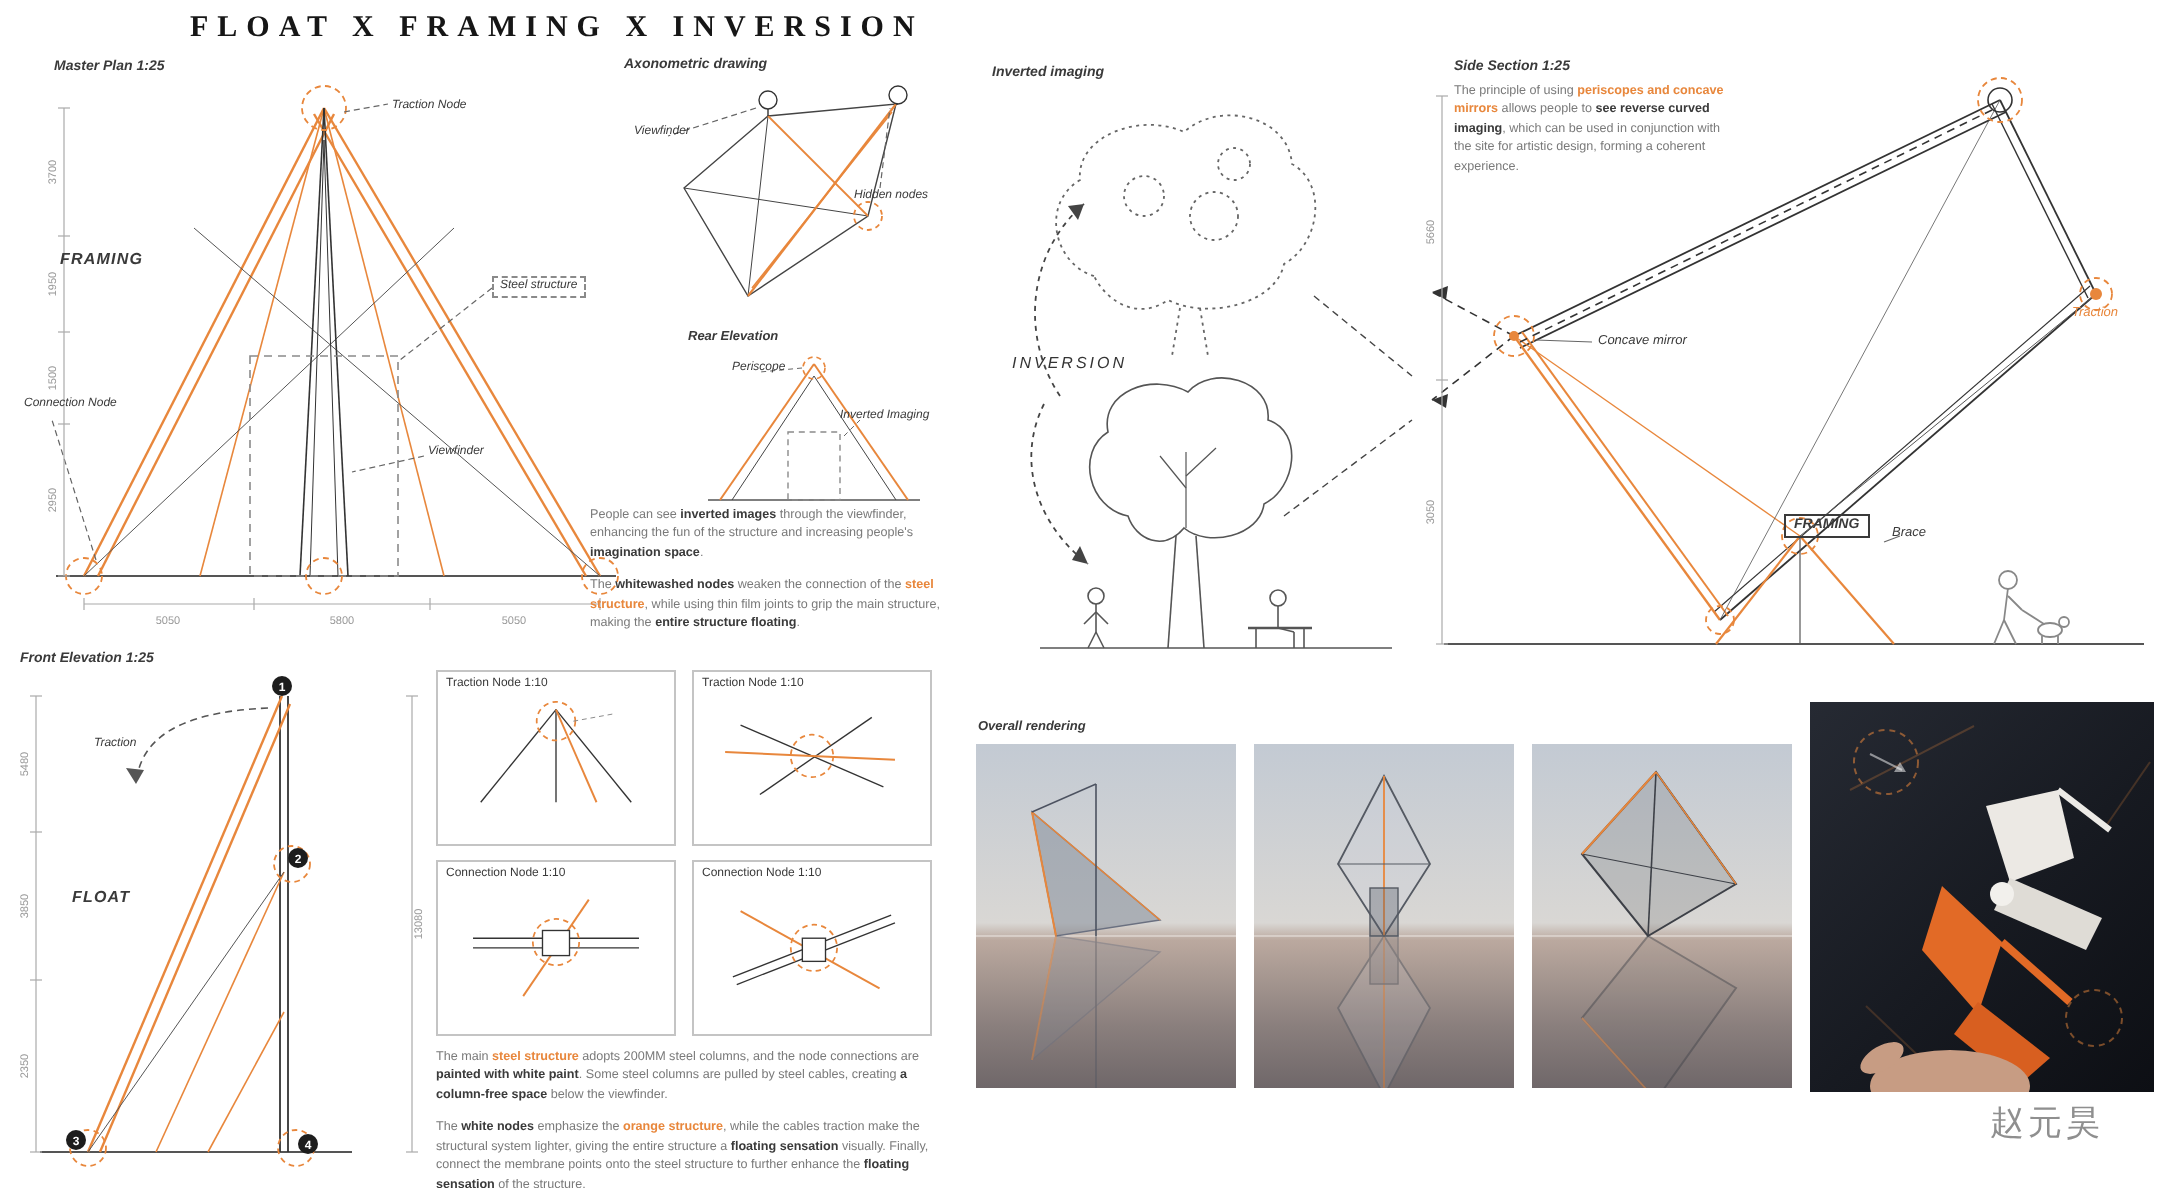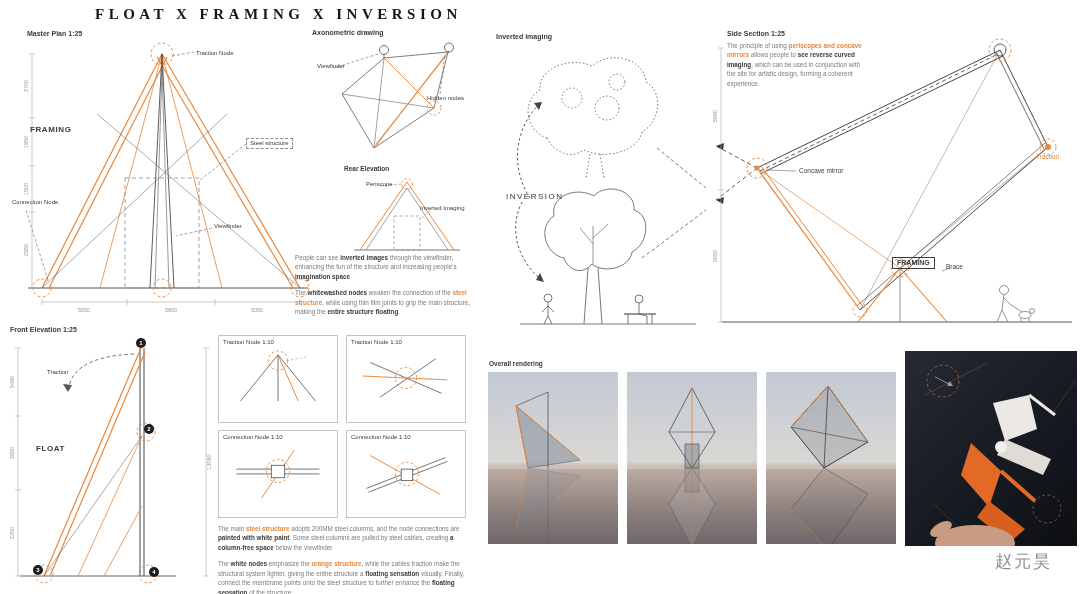--- a/index.html
+++ b/index.html
@@ -3,21 +3,21 @@
 <meta charset="utf-8">
 <style>
   * { margin:0; padding:0; box-sizing:border-box; }
   html,body { background:#e9e9e9; }
   #board {
     position:relative; width:1080px; height:594px; background:#ffffff;
     font-family:"Liberation Sans", sans-serif; color:#444; overflow:hidden;
     margin:0 auto;
   }
   .abs { position:absolute; }
-  .lbl { position:absolute; font-size:6px; line-height:1.2; color:#3a3a3a; white-space:nowrap; }
+  .lbl { position:absolute; font-size:6px; line-height:1.2; color:#3a3a3a; white-space:nowrap;font-style:italic; }
   .b7  { font-size:7px; font-weight:bold; }
   .b65 { font-size:6.5px; font-weight:bold; }
   .big { font-size:8px; font-weight:bold; letter-spacing:.6px; }
   .dashedbox { border:1px dashed #8a8a8a; padding:1px 3px; background:#fff; }
   .solidbox  { border:1px solid #3a3a3a; padding:1px 4px; font-weight:bold; }
   .orange-txt { color:#E8873C; }
   .title {
     position:absolute; left:95px; top:6px; font-size:15px; font-weight:600;
     letter-spacing:4.5px; color:#161616; font-family:"Liberation Serif", serif;
   }
@@ -282,21 +282,21 @@
       <line x1="56" y1="266" x2="62" y2="272"></line>
       <line x1="132" y1="274" x2="164" y2="274" stroke-width="1.2"></line>
       <line x1="136" y1="274" x2="136" y2="284"></line>
       <line x1="160" y1="274" x2="160" y2="284"></line>
       <circle cx="147" cy="259" r="4"></circle>
       <line x1="147" y1="263" x2="147" y2="274"></line>
       <line x1="147" y1="274" x2="155" y2="276"></line>
       <line x1="155" y1="276" x2="155" y2="284"></line>
     </g>
   </svg>
-  <div class="lbl" style="left:506px;top:192px;font-size:8px;letter-spacing:1.5px;color:#333">INVERSION</div>
+  <div class="lbl" style="left:506px;top:177px;font-size:8px;letter-spacing:1.5px;color:#333">INVERSION</div>
 
   <div class="lbl b7" style="left:727px;top:30px">Side Section 1:25</div>
   <div class="notes" style="left:727px;top:41px;width:138px;z-index:3">
     <p class="para"><span>The principle of using </span><span class="hl">periscopes and concave mirrors</span><span> allows people to </span><span class="b">see reverse curved imaging</span><span>, which can be used in conjunction with the site for artistic design, forming a coherent experience.</span></p>
   </div>
   <svg class="abs" style="left:712px;top:28px" width="368" height="302" viewBox="0 0 368 302" fill="none">
     <g>
       <line x1="10" y1="294" x2="360" y2="294" stroke="#555" stroke-width="1"></line>
       <line x1="45" y1="140" x2="288" y2="22" stroke="#333" stroke-width="0.9"></line>
       <line x1="48" y1="146" x2="291" y2="28" stroke="#333" stroke-width="0.9"></line>

